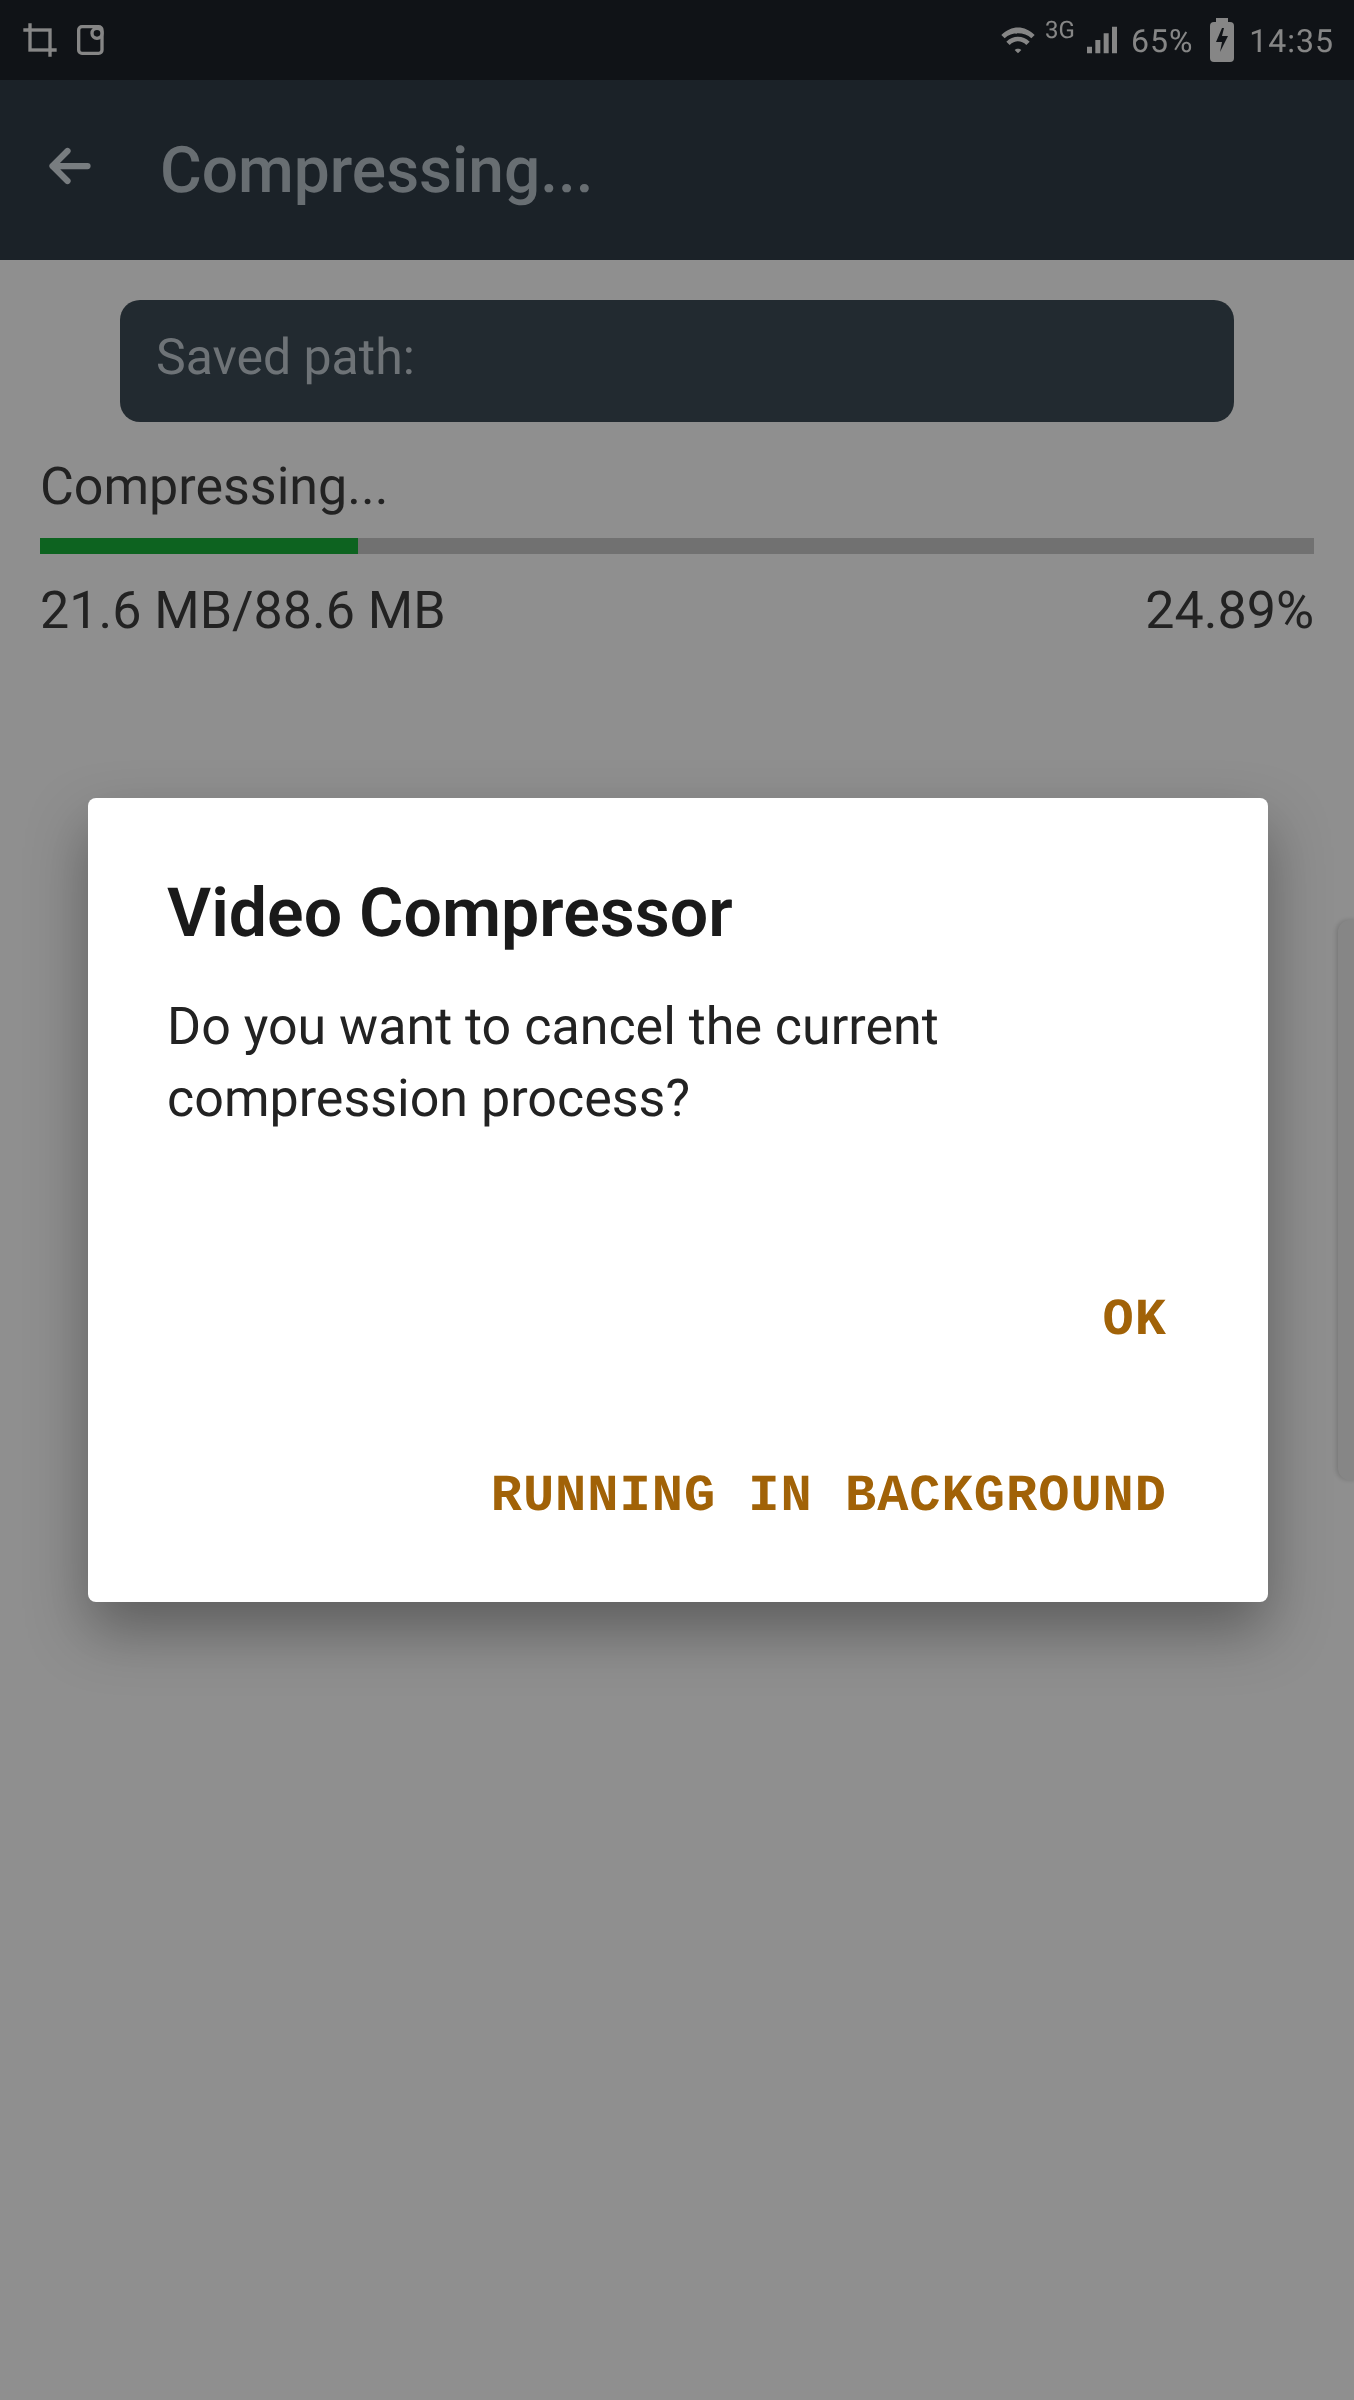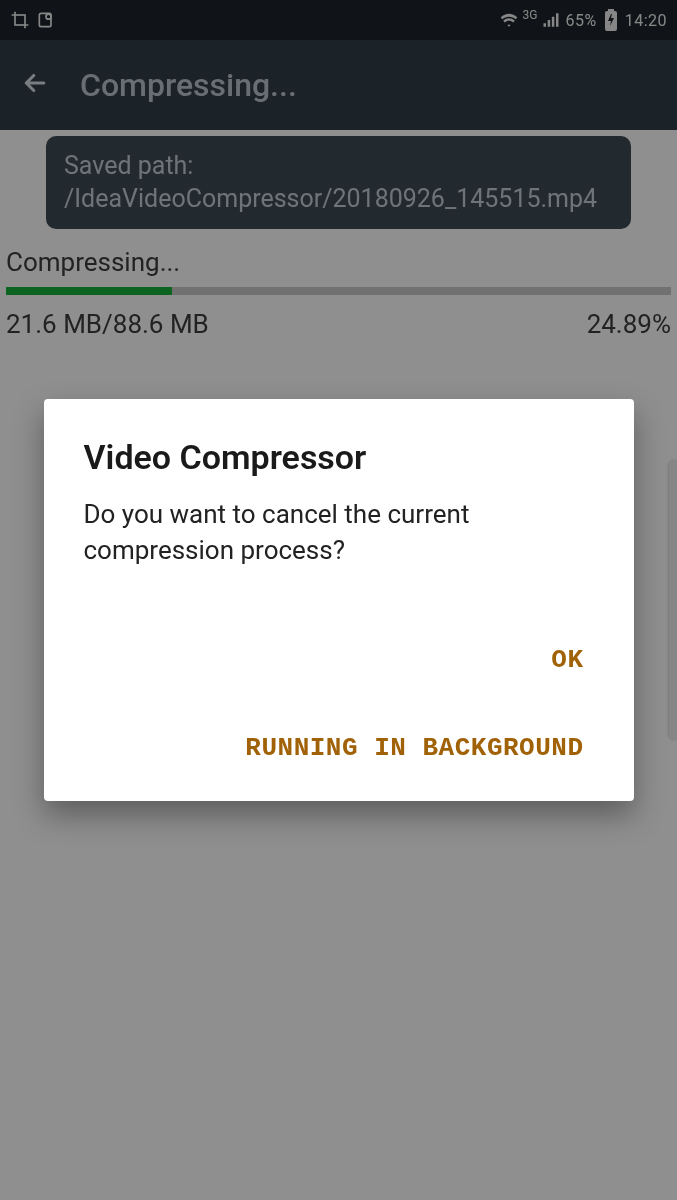--- a/index.html
+++ b/index.html
@@ -31,21 +31,21 @@
     height: 90px;
     background: #2e3a44;
     display: flex;
     align-items: center;
     padding: 0 20px;
     gap: 30px;
   }
   .back-arrow { color: #c9d0d6; }
   .app-title { color: #aeb7bf; font-size: 32px; font-weight: 500; }
   
-  .content { padding: 6px; }
+  .content { padding: 20px; }
   .saved-path {
     background: #3a4750;
     color: #b8c0c7;
     border-radius: 10px;
     padding: 14px 18px;
     font-size: 25px;
     line-height: 1.3;
     margin: 0 40px 18px 40px;
     word-break: break-all;
   }
@@ -136,37 +136,36 @@
         </svg>
     </span>
     <span class="status-text">65%</span>
     <span class="status-icon">
       <svg width="14" height="22" viewBox="0 0 14 22" fill="#e0e0e0">
           <rect x="1" y="2" width="12" height="20" rx="2"></rect>
           <rect x="4" y="0" width="6" height="3"></rect>
           <path d="M7 5l-3 7h3l-1 5 4-8H7l1-4z" fill="#1b2127"></path>
         </svg>
     </span>
-    <span class="status-text">14:20</span>
+    <span class="status-text">14:35</span>
   </div>
 </div>
 
 <div class="app-bar">
   <span class="back-arrow">
     <svg width="30" height="30" viewBox="0 0 24 24" fill="none" stroke="#c9d0d6" stroke-width="2.5" stroke-linecap="round" stroke-linejoin="round">
         <path d="M19 12H5M11 18l-6-6 6-6"></path>
       </svg>
   </span>
   <span class="app-title">Compressing...</span>
 </div>
 
 <div class="content">
   <div class="saved-path">
     <div>Saved path:</div>
-    <div>/IdeaVideoCompressor/20180926_145515.mp4</div>
   </div>
   <div class="progress-label">Compressing...</div>
   <div class="progress-track">
     <div class="progress-fill" style="width:24.89%"></div>
   </div>
   <div class="progress-row">
     <span>21.6 MB/88.6 MB</span>
     <span>24.89%</span>
   </div>
 </div>

